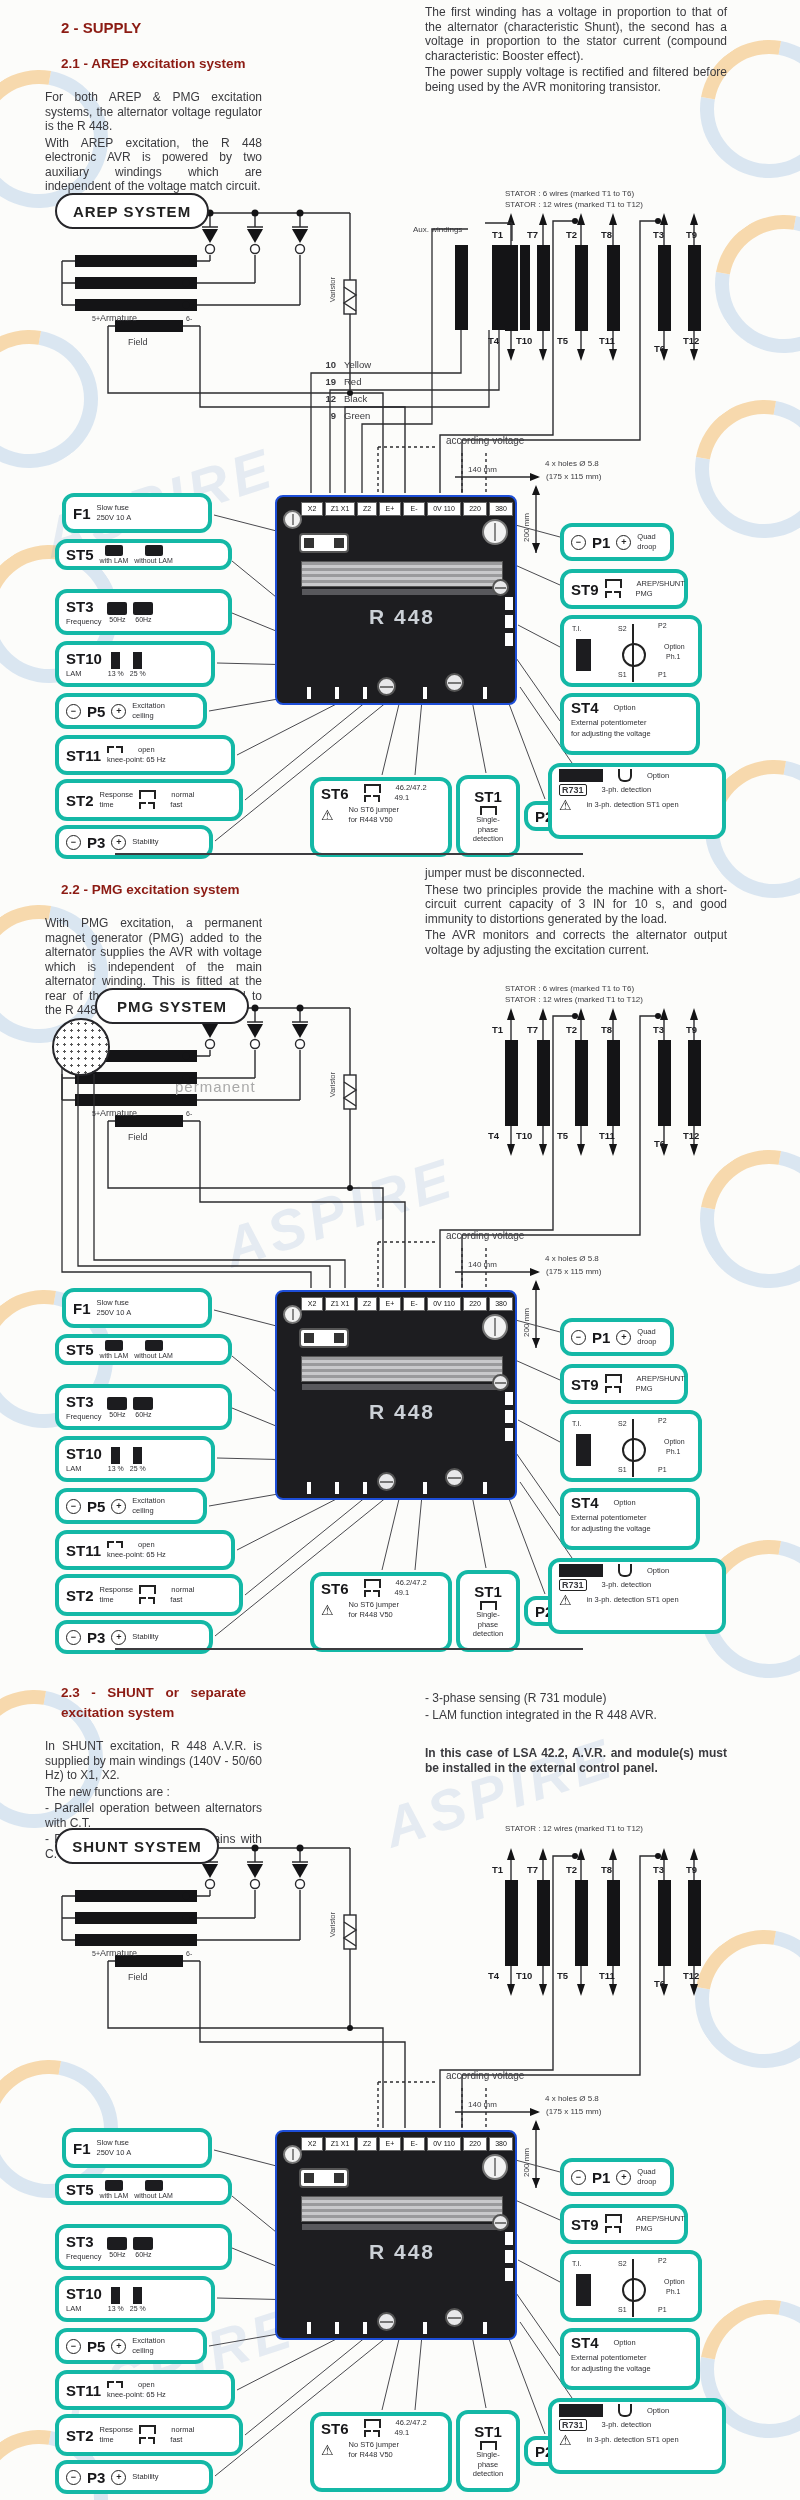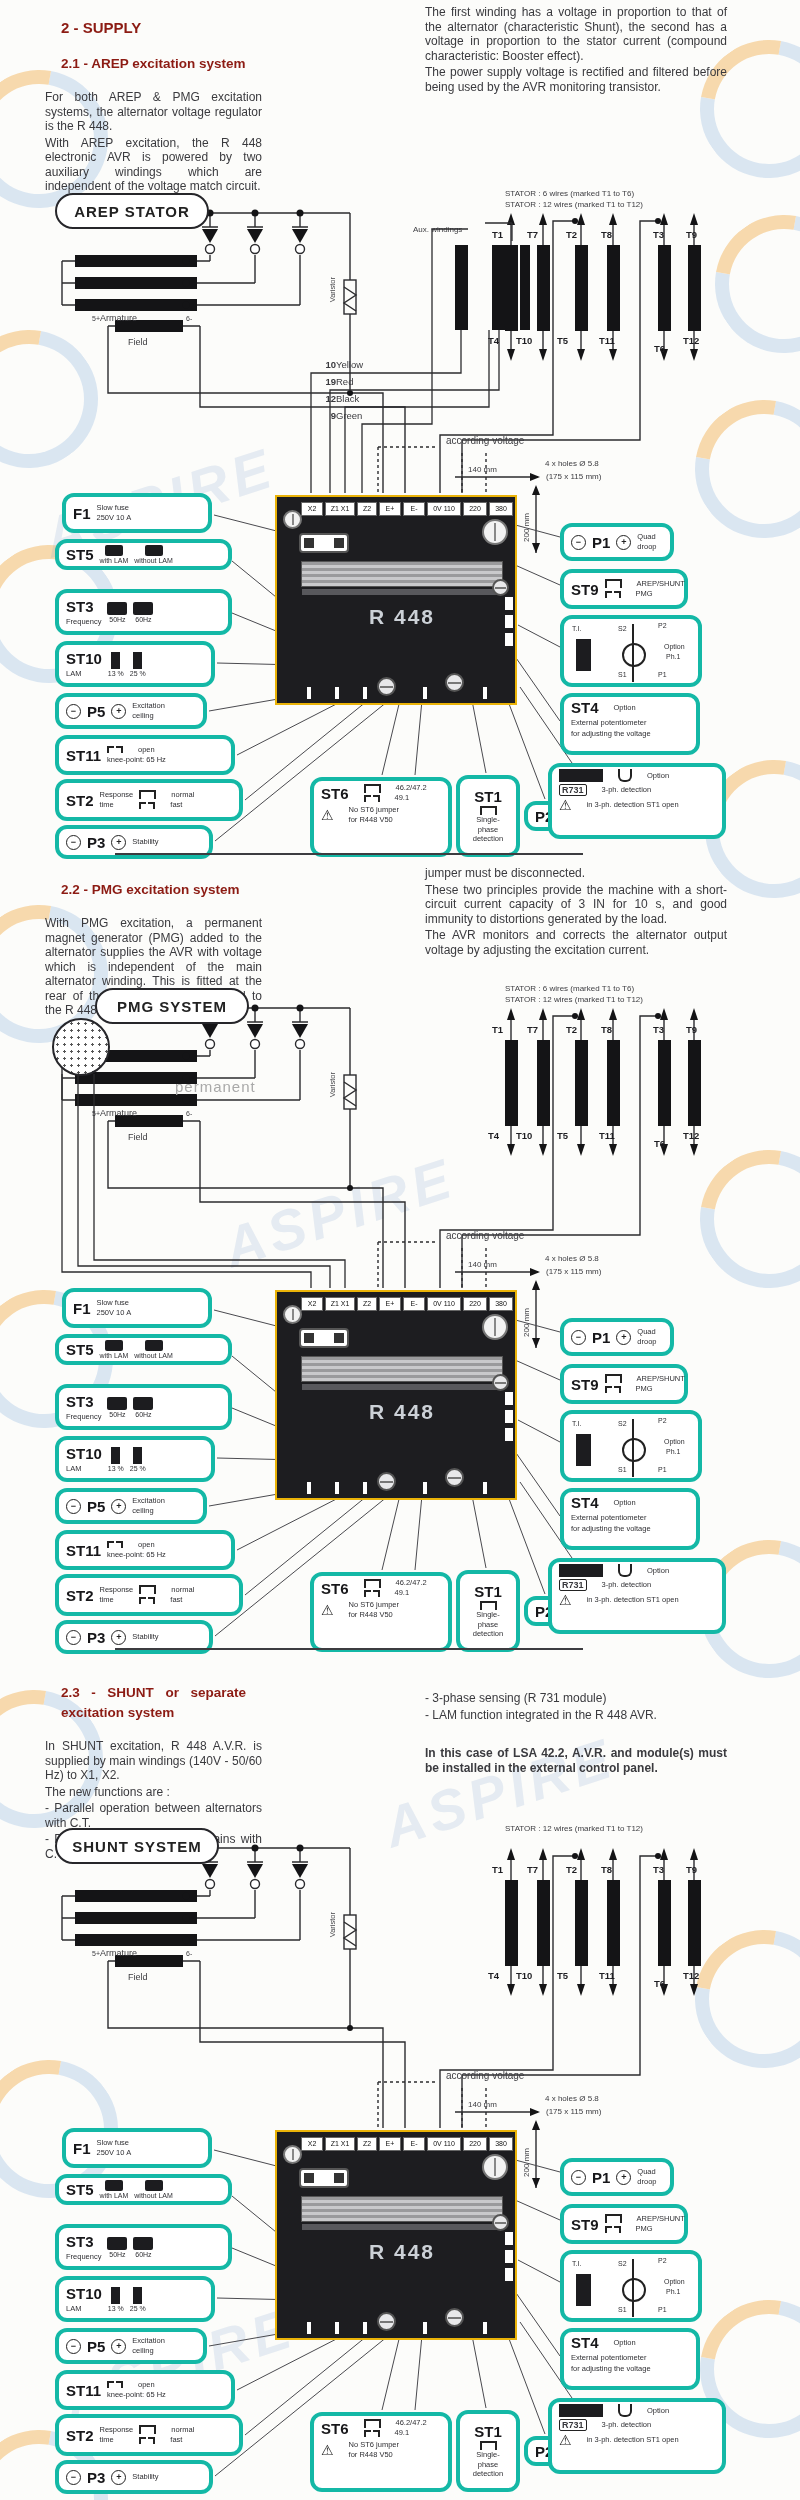--- a/index.html
+++ b/index.html
@@ -45,28 +45,28 @@
   .dplate{left:546px;top:287px}
   .ddimh{left:522px;top:328px;writing-mode:vertical-rl;transform:rotate(180deg)}
   .stlbl b{position:absolute;font-size:9.5px;color:#1e1e22;font-weight:bold}
   .stt:nth-of-type(1){left:492px;top:44px}.stt:nth-of-type(2){left:527px;top:44px}
   .stt:nth-of-type(3){left:566px;top:44px}.stt:nth-of-type(4){left:601px;top:44px}
   .stt:nth-of-type(5){left:653px;top:44px}.stt:nth-of-type(6){left:686px;top:44px}
   .stb:nth-of-type(1){left:488px;top:150px}.stb:nth-of-type(2){left:516px;top:150px}
   .stb:nth-of-type(3){left:557px;top:150px}.stb:nth-of-type(4){left:599px;top:150px}
   .stb:nth-of-type(5){left:654px;top:158px}.stb:nth-of-type(6){left:683px;top:150px}
   .wcol{position:absolute;left:320px;top:174px}
-  .wrow{height:17px;display:flex;gap:0;font-size:9.5px;color:#3a3a3e;align-items:flex-start}
+  .wrow{height:17px;display:flex;gap:8px;font-size:9.5px;color:#3a3a3e;align-items:flex-start}
   .wrow b{width:16px;text-align:right;font-weight:bold}
   .pmgl{position:absolute;left:44px;top:148px;display:flex;gap:9px;font-size:9px;color:#3a3a3e}
   .pmg{position:absolute;left:52px;top:38px;width:54px;height:54px;border:2.5px solid #26262a;border-radius:50%;background:radial-gradient(#555 1px,transparent 1.4px);background-size:7px 7px;background-color:#fff}
   .perm{position:absolute;left:175px;top:98px;font-size:15px;letter-spacing:1px;color:#a9a9a9}
   .auxbar{position:absolute;width:13px;height:85px;top:60px;background:#141416}
   
-  .avr{position:absolute;left:275px;top:310px;width:242px;height:210px;background:#1d1d20;border:2px solid #eab308;border-radius:0;box-sizing:border-box}
+  .avr{position:absolute;left:275px;top:310px;width:242px;height:210px;background:#1d1d20;border:2px solid #1d4ed8;border-radius:8px;box-sizing:border-box}
   .tstrip{position:absolute;left:24px;top:5px;display:flex;gap:2px}
   .term{background:#fff;border:1px solid #666;font-size:7px;line-height:11px;height:12px;text-align:center;color:#111;white-space:nowrap;overflow:hidden}
   .term:nth-of-type(1){width:20px}.term:nth-of-type(2){width:28px}.term:nth-of-type(3){width:18px}
   .term:nth-of-type(4){width:20px}.term:nth-of-type(5){width:20px}.term:nth-of-type(6){width:32px}
   .term:nth-of-type(7){width:22px}.term:nth-of-type(8){width:22px}
   .screw{position:absolute;border-radius:50%;background:#f2f2f2;border:2px solid #777}
   .scl{left:6px;top:13px;width:15px;height:15px}
   .scr{right:7px;top:22px;width:22px;height:22px}
   .screw::after{content:"";position:absolute;left:50%;top:2px;bottom:2px;width:2px;margin-left:-1px;background:#888}
   .fuse{position:absolute;left:22px;top:36px;width:46px;height:16px;background:#fff;border:2px solid #555;border-radius:4px}
@@ -487,21 +487,21 @@
     <span class="prow">
               <span class="rbox">R731</span>
               <span class="pl">3-ph. detection</span>
             </span>
     <span class="prow">
               <span class="warn">⚠</span>
               <span class="pl">in 3-ph. detection ST1 open</span>
             </span>
   </div>
 </div>
-      <div class="syspill">AREP STATOR</div>
+      <div class="syspill">AREP SYSTEM</div>
       <span class="slabel note1">STATOR : 6 wires (marked T1 to T6)</span>
       <span class="slabel note2">STATOR : 12 wires (marked T1 to T12)</span>
       <span class="slabel laux">Aux. windings</span>
       <div class="auxbar" style="left:455px"></div>
       <div class="auxbar" style="left:492px"></div>
       <div class="auxbar" style="left:520px;width:10px"></div>
       <svg class="schem" width="800" height="675" viewBox="0 0 800 675">
         <g stroke="#2b2b2e" stroke-width="1.3" fill="none">
           <path d="M432,44 V128 M432,44 H468 M485,38 H512 M512,38 V56"></path>
           <path d="M461,145 V188 H311 V308"></path>

